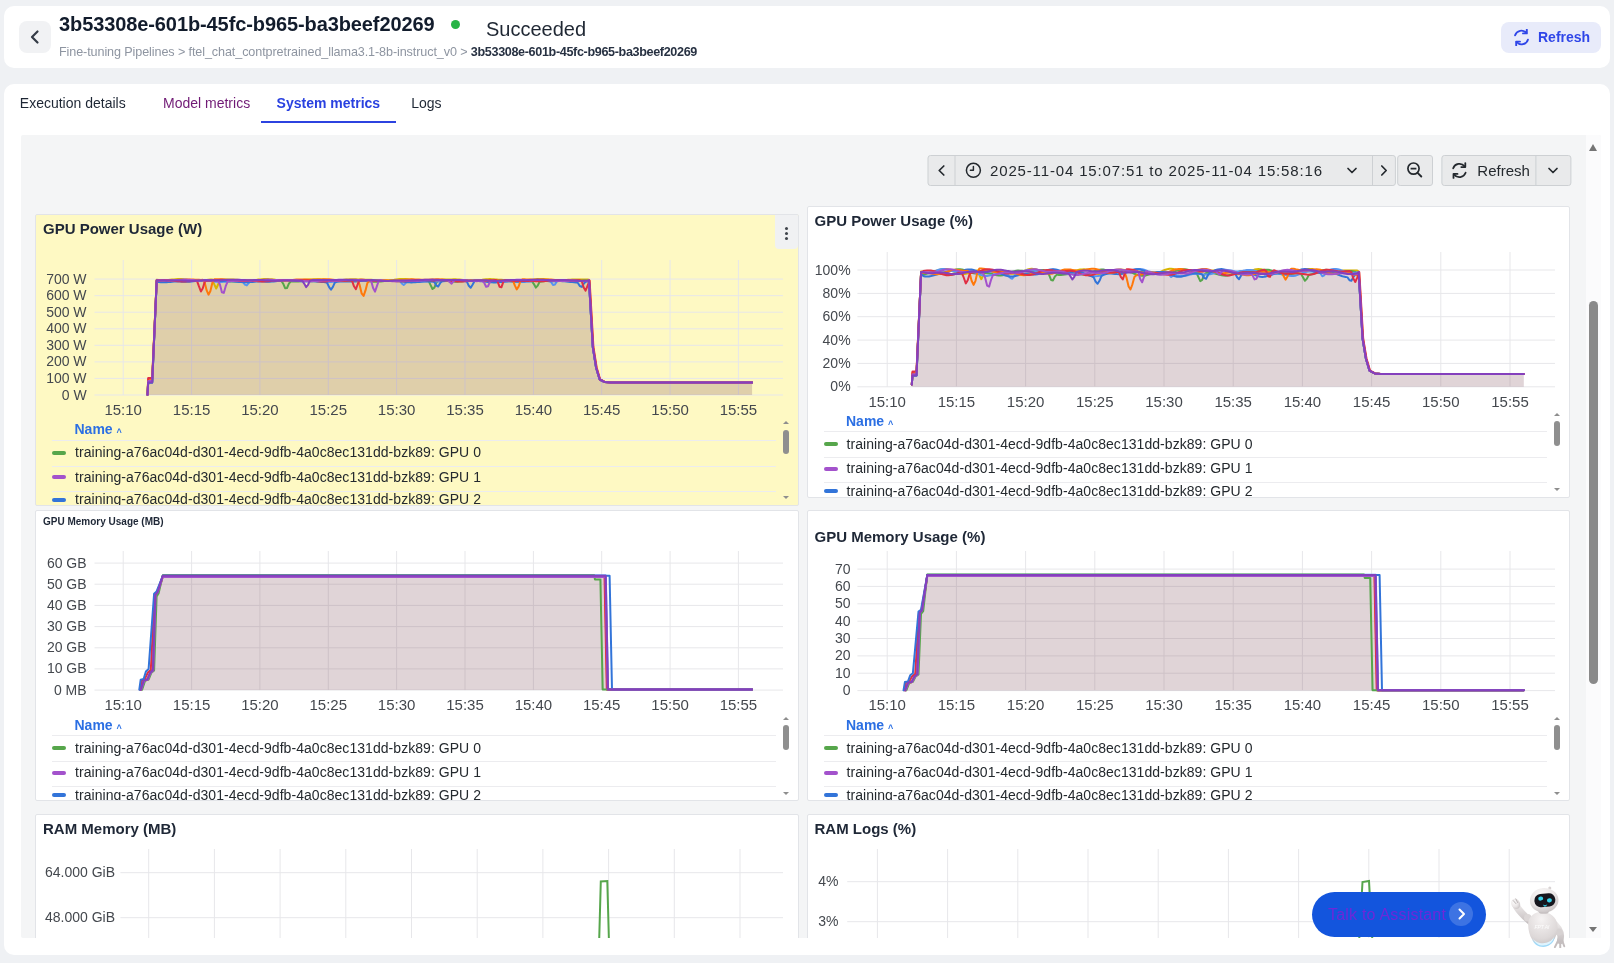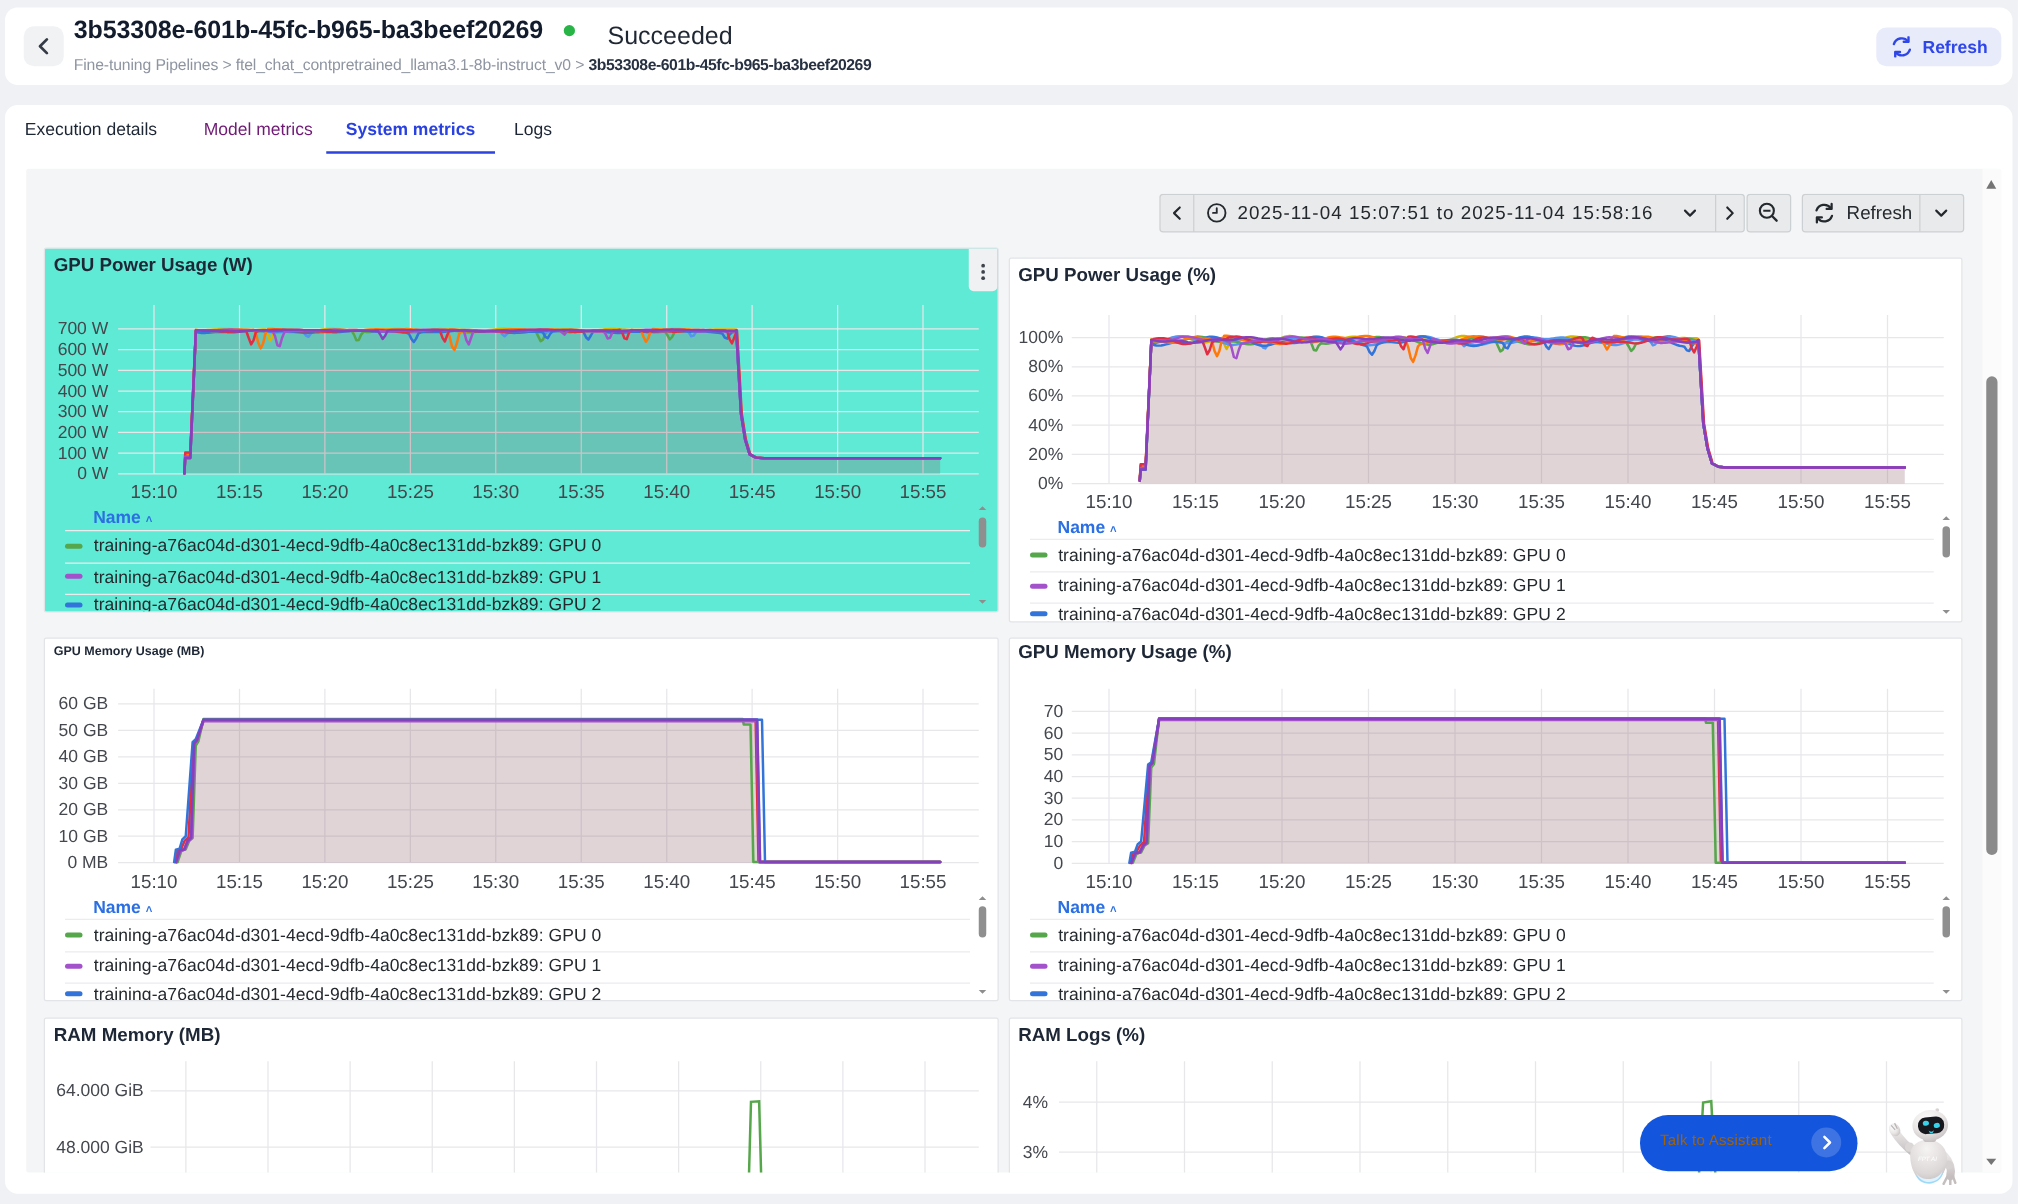--- a/index.html
+++ b/index.html
@@ -52,21 +52,21 @@
   <line x1="608.9" y1="0.5" x2="608.9" y2="30.5" stroke="#cdd0d3"></line>
   <g transform="translate(532.4,15.5)">
     <path d="M -6.2 -2.2 A 6.6 6.6 0 0 1 5.2 -4.1" fill="none" stroke="#24292e" stroke-width="1.8" stroke-linecap="round"></path>
     <path d="M 6.2 2.2 A 6.6 6.6 0 0 1 -5.2 4.1" fill="none" stroke="#24292e" stroke-width="1.8" stroke-linecap="round"></path>
     <path d="M 5.9 -7.4 L 5.9 -3.4 L 1.9 -3.4" fill="none" stroke="#24292e" stroke-width="1.8" stroke-linecap="round" stroke-linejoin="round"></path>
     <path d="M -5.9 7.4 L -5.9 3.4 L -1.9 3.4" fill="none" stroke="#24292e" stroke-width="1.8" stroke-linecap="round" stroke-linejoin="round"></path>
   </g>
   <text x="550.3" y="20.5" font-size="15" font-weight="500" fill="#24292e">Refresh</text>
   <path d="M 622.0 13.5 L 626.0 17.5 L 630.0 13.5" fill="none" stroke="#24292e" stroke-width="1.7" stroke-linecap="round" stroke-linejoin="round"></path>
 </svg>
-<div style="position:absolute;left:14px;top:63px;width:763.5px;height:292px;background:#5eead4;border:1px solid #e2e4e8;box-sizing:border-box;border-radius:2px;overflow:hidden">
+<div style="position:absolute;left:14px;top:79px;width:763.5px;height:292px;background:#fef9c3;border:1px solid #e2e4e8;box-sizing:border-box;border-radius:2px;overflow:hidden">
       <div style="position:absolute;left:7px;top:5px;font-size:15px;font-weight:700;color:#1e2736">GPU Power Usage (W)</div>
       <svg width="762" height="290" viewBox="0 0 762 290" style="position:absolute;left:0;top:0">
         <line x1="58.5" y1="64.1" x2="747" y2="64.1" stroke="#e7e7ea" stroke-width="1"></line>
         <line x1="58.5" y1="80.7" x2="747" y2="80.7" stroke="#e7e7ea" stroke-width="1"></line>
         <line x1="58.5" y1="97.2" x2="747" y2="97.2" stroke="#e7e7ea" stroke-width="1"></line>
         <line x1="58.5" y1="113.8" x2="747" y2="113.8" stroke="#e7e7ea" stroke-width="1"></line>
         <line x1="58.5" y1="130.3" x2="747" y2="130.3" stroke="#e7e7ea" stroke-width="1"></line>
         <line x1="58.5" y1="146.9" x2="747" y2="146.9" stroke="#e7e7ea" stroke-width="1"></line>
         <line x1="58.5" y1="163.4" x2="747" y2="163.4" stroke="#e7e7ea" stroke-width="1"></line>
         <line x1="58.5" y1="180.0" x2="747" y2="180.0" stroke="#e7e7ea" stroke-width="1"></line>
@@ -247,21 +247,21 @@
       <div style="position:absolute;left:16px;top:275.5px;width:723.5px;border-top:1px solid #ececef"></div>
       <div style="position:absolute;left:16px;top:282.5px;width:14px;height:4px;border-radius:2px;background:#3274D9"></div>
       <div style="position:absolute;left:39px;top:276.0px;font-size:14px;color:#24292e;letter-spacing:0.05px">training-a76ac04d-d301-4ecd-9dfb-4a0c8ec131dd-bzk89: GPU 2</div>
       <div style="position:absolute;left:746.2px;top:205px;width:9px;height:80px;">
         <div style="position:absolute;left:1px;top:1px;width:0;height:0;border-left:3.2px solid transparent;border-right:3.2px solid transparent;border-bottom:3.6px solid #8e8e8e"></div>
         <div style="position:absolute;left:1.2px;top:9.5px;width:5.6px;height:24.5px;border-radius:3px;background:#8f8f8f"></div>
         <div style="position:absolute;left:1px;bottom:1px;width:0;height:0;border-left:3.2px solid transparent;border-right:3.2px solid transparent;border-top:3.6px solid #8e8e8e"></div>
       </div>
     </div>
     <div style="position:absolute;left:785.5px;top:374.9px;width:763px;height:291px;background:#fff;border:1px solid #e2e4e8;box-sizing:border-box;border-radius:2px;overflow:hidden">
-      <div style="position:absolute;left:7px;top:2px;font-size:15px;font-weight:700;color:#1e2736">GPU Memory Usage (%)</div>
+      <div style="position:absolute;left:7px;top:17px;font-size:15px;font-weight:700;color:#1e2736">GPU Memory Usage (%)</div>
       <svg width="761" height="289" viewBox="0 0 761 289" style="position:absolute;left:0;top:0">
         <line x1="49.4" y1="58.1" x2="747" y2="58.1" stroke="#e7e7ea" stroke-width="1"></line>
         <line x1="49.4" y1="75.4" x2="747" y2="75.4" stroke="#e7e7ea" stroke-width="1"></line>
         <line x1="49.4" y1="92.8" x2="747" y2="92.8" stroke="#e7e7ea" stroke-width="1"></line>
         <line x1="49.4" y1="110.2" x2="747" y2="110.2" stroke="#e7e7ea" stroke-width="1"></line>
         <line x1="49.4" y1="127.5" x2="747" y2="127.5" stroke="#e7e7ea" stroke-width="1"></line>
         <line x1="49.4" y1="144.9" x2="747" y2="144.9" stroke="#e7e7ea" stroke-width="1"></line>
         <line x1="49.4" y1="162.2" x2="747" y2="162.2" stroke="#e7e7ea" stroke-width="1"></line>
         <line x1="49.4" y1="179.6" x2="747" y2="179.6" stroke="#e7e7ea" stroke-width="1"></line>
         <line x1="79.2" y1="40" x2="79.2" y2="179.6" stroke="#e7e7ea" stroke-width="1"></line>
@@ -360,21 +360,21 @@
     </div>
 
 <div style="position:absolute;left:1564.7px;top:0px;width:15.3px;height:803px;background:#fbfbfc"></div>
 <div style="position:absolute;left:1567.5px;top:165.5px;width:9.5px;height:383px;border-radius:4.7px;background:#8a8a8a"></div>
 <div style="position:absolute;left:1567.7px;top:8.8px;width:0;height:0;border-left:4.7px solid transparent;border-right:4.7px solid transparent;border-bottom:7.2px solid #757575"></div>
 <div style="position:absolute;left:1567.7px;top:792px;width:0;height:0;border-left:4.7px solid transparent;border-right:4.7px solid transparent;border-top:5px solid #757575"></div>
 
 </div>
 
 <div style="position:absolute;left:1312px;top:892px;width:174px;height:44.5px;border-radius:22.5px;background:#1355dd"></div>
-<div style="position:absolute;left:1328px;top:905px;font-size:12px;color:#a16207;letter-spacing:0.2px;white-space:nowrap">Talk to Assistant</div>
+<div style="position:absolute;left:1328px;top:905px;font-size:16px;color:#6d28d9;letter-spacing:0.2px;white-space:nowrap">Talk to Assistant</div>
 <div style="position:absolute;left:1448.5px;top:902px;width:24px;height:24px;border-radius:50%;background:rgba(255,255,255,0.18)"></div>
 <svg width="24" height="24" viewBox="0 0 24 24" style="position:absolute;left:1448.5px;top:902px">
     <path d="M 10.5 7.5 L 15 12 L 10.5 16.5" fill="none" stroke="#fff" stroke-width="2" stroke-linecap="round" stroke-linejoin="round"></path>
   </svg>
 
 <svg width="59" height="66" viewBox="0 0 66 74" style="position:absolute;left:1508px;top:882px">
 <defs>
 <radialGradient id="rg1" cx="42%" cy="28%" r="80%">
         <stop offset="0%" stop-color="#fbfafa"></stop>
         <stop offset="55%" stop-color="#eae6e6"></stop>

